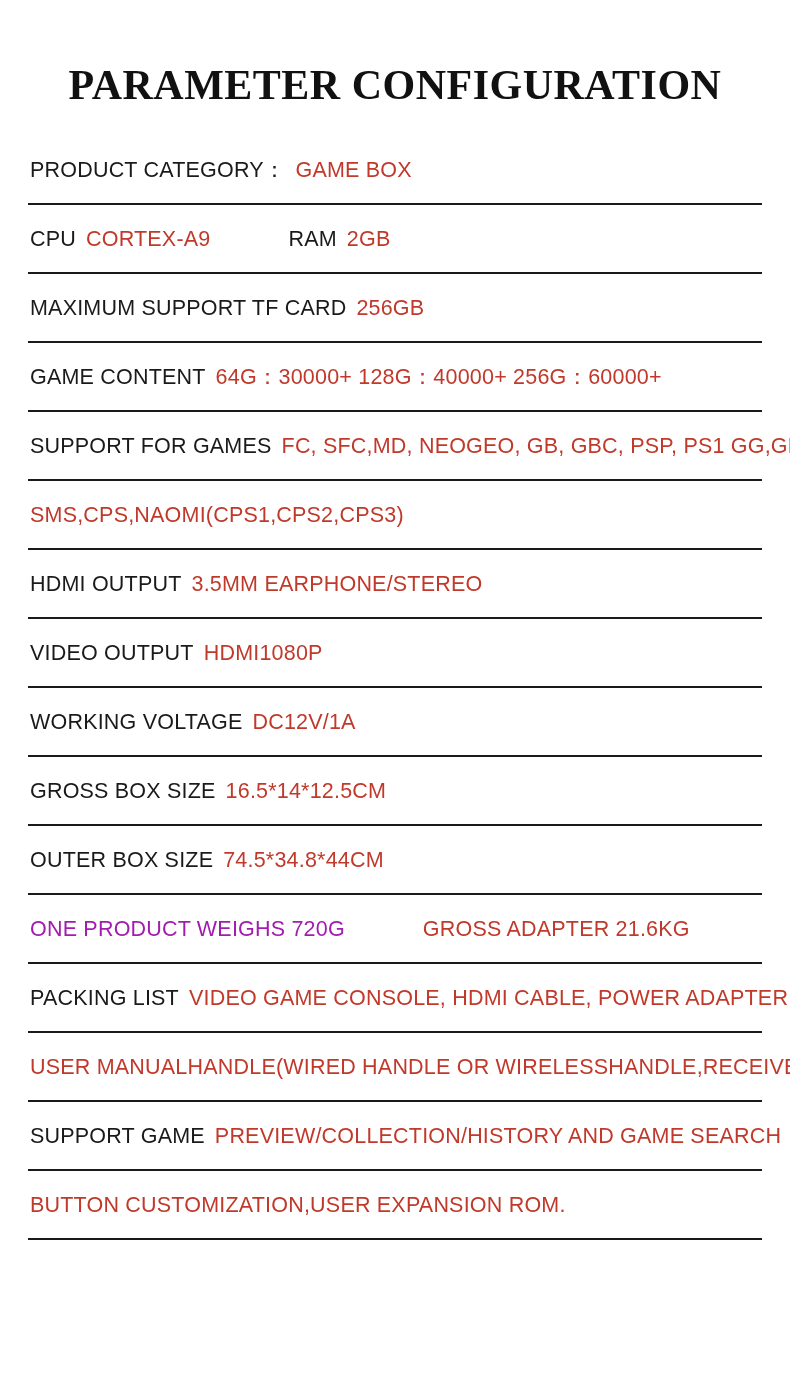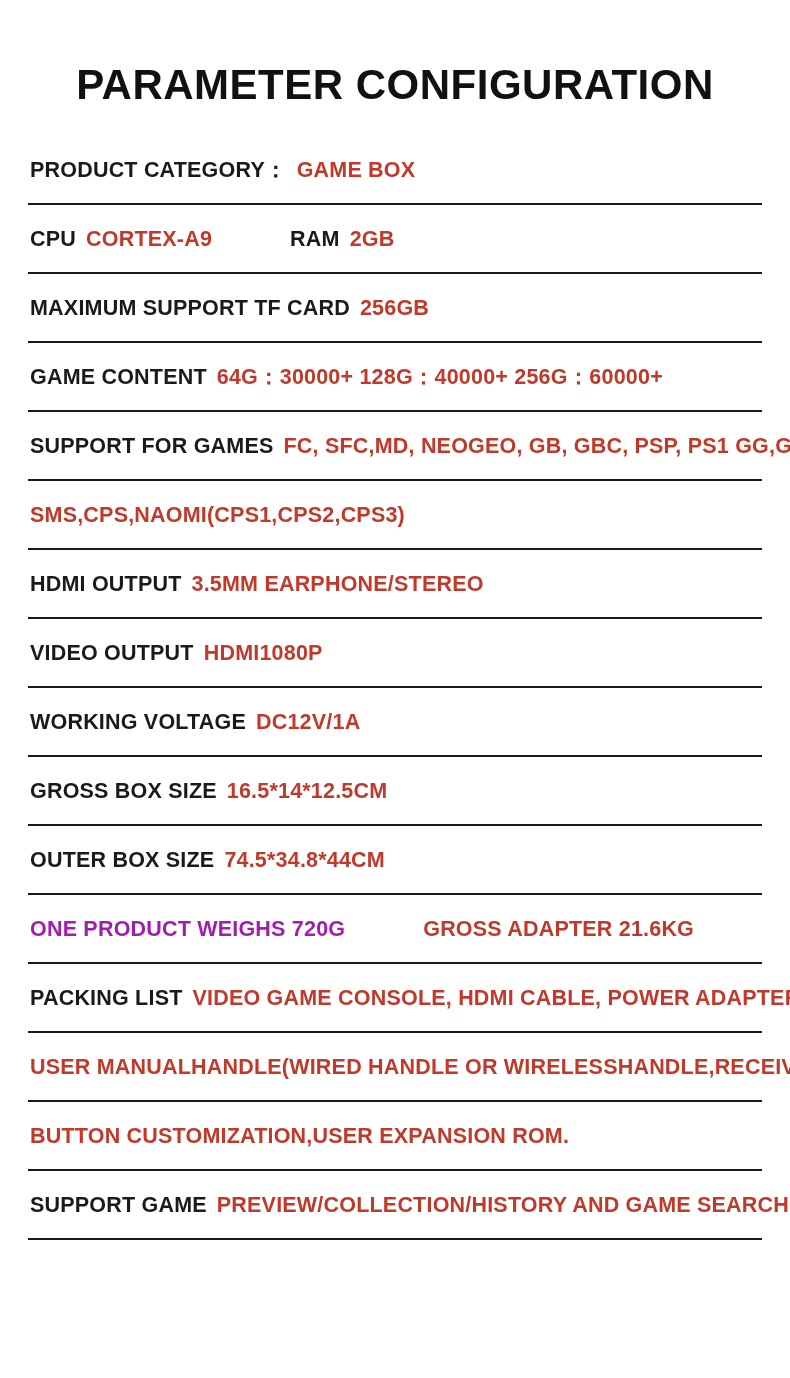--- a/index.html
+++ b/index.html
@@ -16,21 +16,21 @@
   }
   .sheet {
     width: 790px;
     height: 1378px;
     position: relative;
     box-sizing: border-box;
     padding: 0 28px;
   }
   .title {
     text-align: center;
-    font-family: Liberation Sans, sans-serif;
+    font-family: Liberation Serif, serif;
     font-size: 42px;
     font-weight: 700;
     letter-spacing: 0.5px;
     color: #111111;
     margin: 62px 0 0 0;
     line-height: 1.1;
   }
   .rows {
     margin-top: 28px;
   }
@@ -49,21 +49,20 @@
     right: 0;
     bottom: 0;
     height: 2px;
     background: #1a1a1a;
   }
   .line {
     font-size: 21.5px;
     line-height: 1.35;
     letter-spacing: 0.2px;
     white-space: nowrap;
-    font-weight: bold;
   }
   .lbl {
     color: #1a1a1a;
   }
   .val {
     color: #c0392b;
   }
   .gap-sm { display: inline-block; width: 10px; }
   .gap-lg { display: inline-block; width: 78px; }
   .allred .lbl { color: #a21caf; }
@@ -157,24 +156,24 @@
     </div>
 
     <div class="row">
       <div class="line">
         <span class="val">USER MANUALHANDLE(WIRED HANDLE OR WIRELESSHANDLE,RECEIVER)</span>
       </div>
     </div>
 
     <div class="row">
       <div class="line">
-        <span class="val">BUTTON CUSTOMIZATION,USER EXPANSION ROM.</span>
+        <span class="lbl">SUPPORT GAME</span><span class="gap-sm"></span><span class="val">PREVIEW/COLLECTION/HISTORY AND GAME SEARCH</span>
       </div>
     </div>
 
     <div class="row">
       <div class="line">
-        <span class="lbl">SUPPORT GAME</span><span class="gap-sm"></span><span class="val">PREVIEW/COLLECTION/HISTORY AND GAME SEARCH</span>
+        <span class="val">BUTTON CUSTOMIZATION,USER EXPANSION ROM.</span>
       </div>
     </div>
 
   </div>
 </div>
 
 </body></html>

